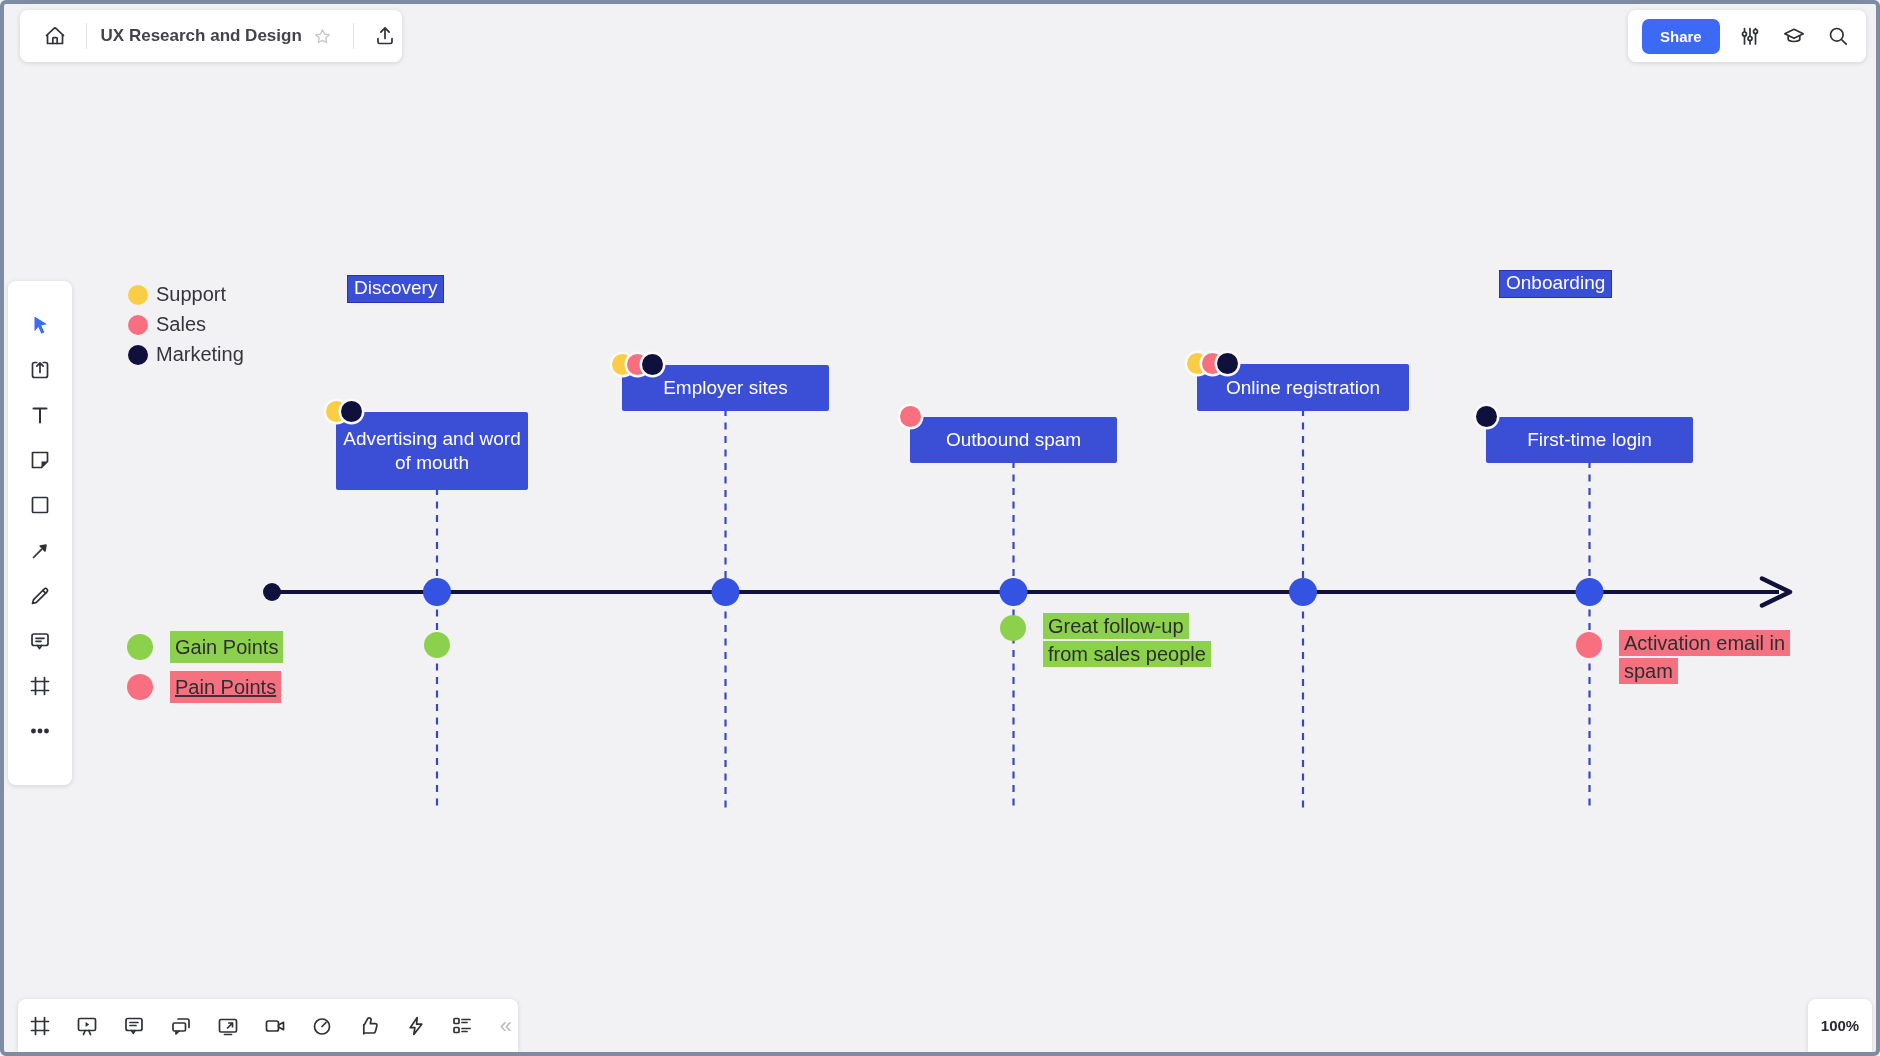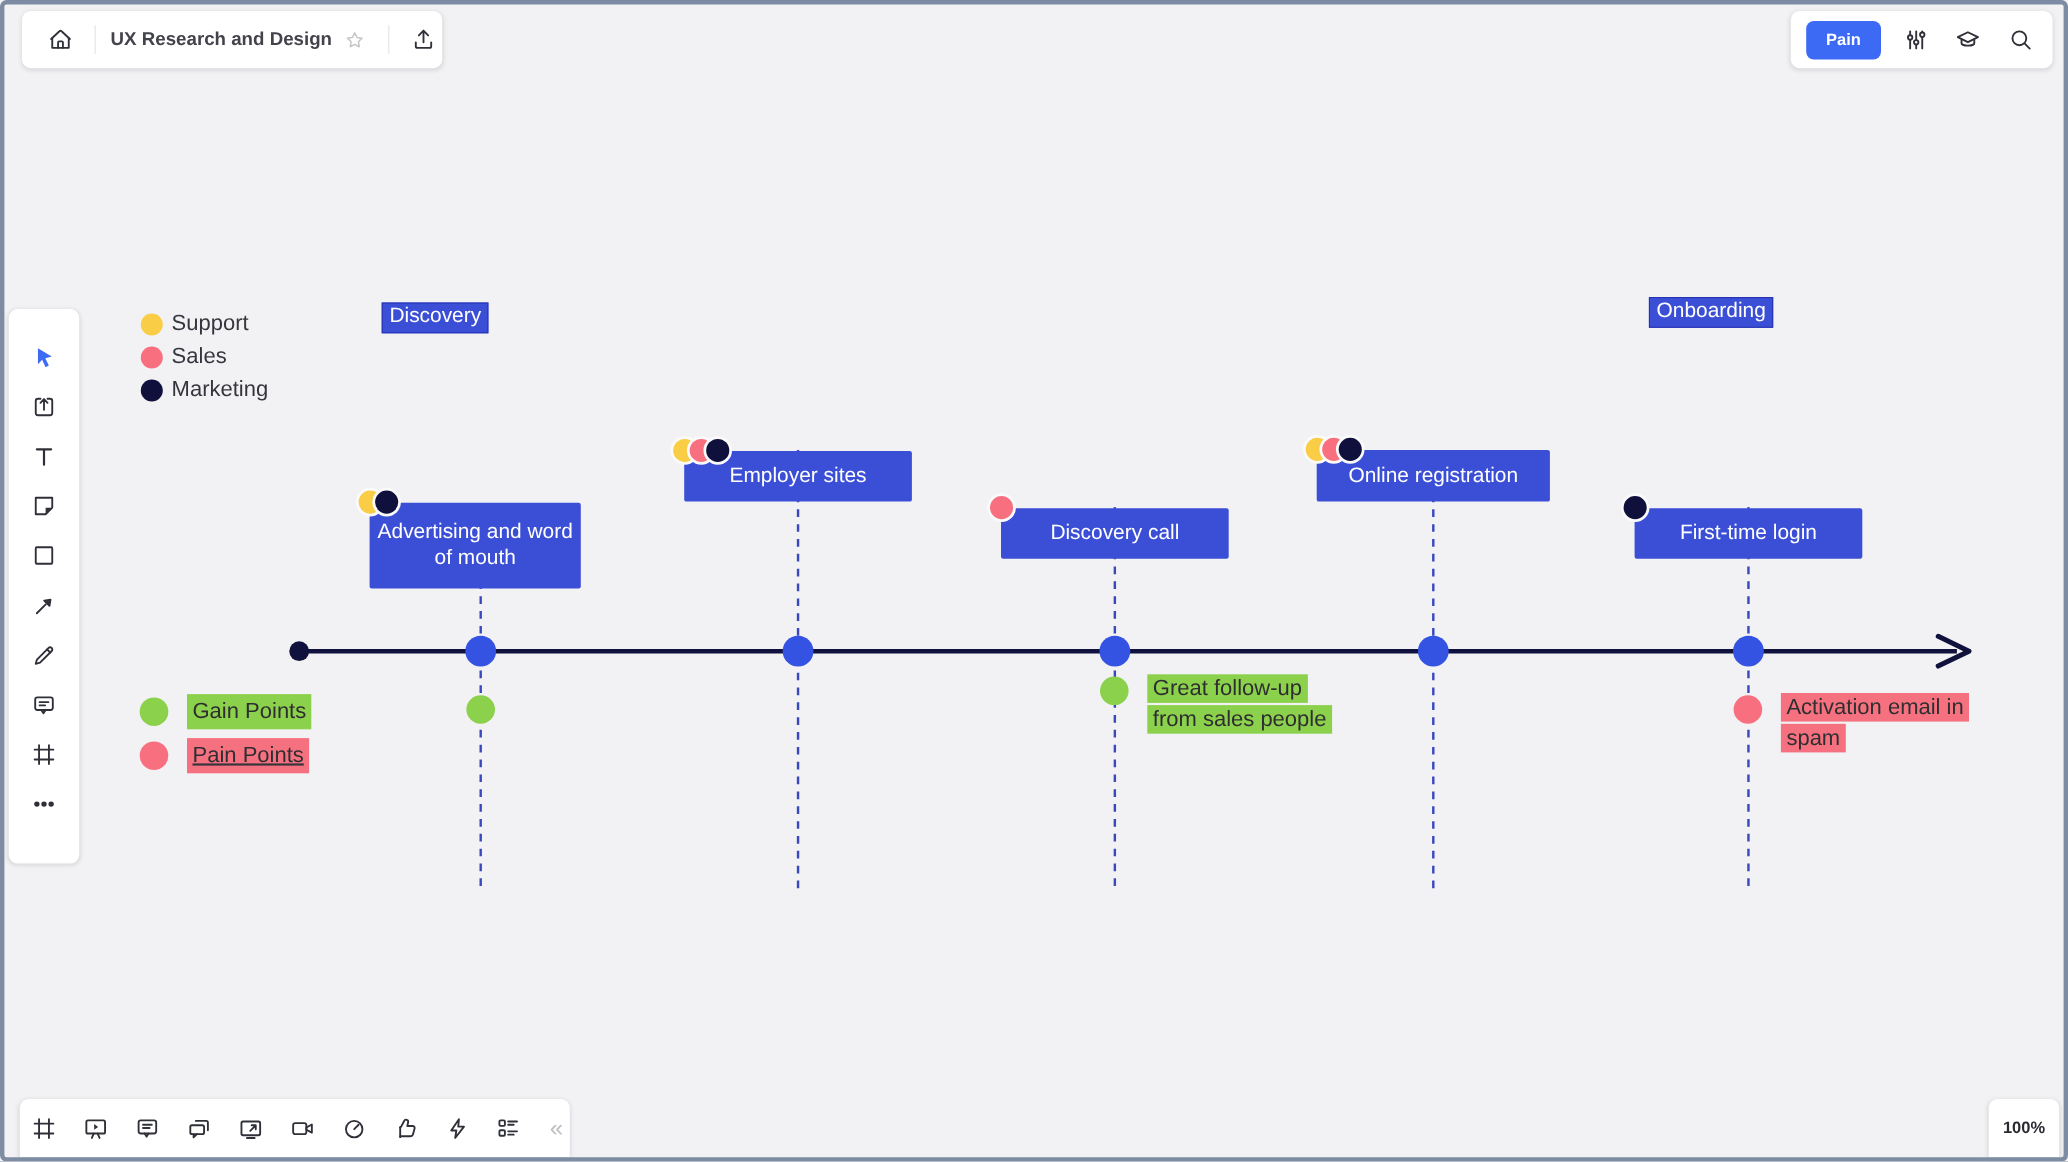--- a/index.html
+++ b/index.html
@@ -45,21 +45,21 @@
   .ldot--marketing{background:#10103C;}
 
   
   .phase{position:absolute;background:#3B4FD6;border:1.5px solid #2634B4;color:#fff;
          font-size:19px;padding:1px 6px 3px;white-space:nowrap;}
   #phase-discovery{left:347px;top:275px;}
   #phase-onboarding{left:1499px;top:270px;}
 
   
   .card{position:absolute;background:#3B4FD6;color:#fff;font-size:19px;border-radius:2px;
-        display:flex;align-items:center;justify-content:center;text-align:center;line-height:1.26;margin-top:45px;}
+        display:flex;align-items:center;justify-content:center;text-align:center;line-height:1.26;}
   #card-0{left:336px;top:412px;width:192px;height:78px;}
   #card-1{left:622px;top:365px;width:207px;height:46px;}
   #card-2{left:910px;top:417px;width:207px;height:46px;}
   #card-3{left:1197px;top:364px;width:212px;height:47px;}
   #card-4{left:1486px;top:417px;width:207px;height:46px;}
   .card-dots{position:absolute;top:-11px;left:-10px;display:flex;}
   .cdot{width:21px;height:21px;border-radius:50%;box-shadow:0 0 0 2.5px #FAFAFB;}
   .cdot + .cdot{margin-left:-6px;}
   .cdot--support{background:#F9CE46;}
   .cdot--sales{background:#F8707F;}
@@ -137,21 +137,21 @@
         <span class="cdot cdot--support"></span>
         <span class="cdot cdot--sales"></span>
         <span class="cdot cdot--marketing"></span>
       </span>
     <span>Employer sites</span>
   </div>
   <div class="card" id="card-2">
     <span class="card-dots">
         <span class="cdot cdot--sales"></span>
       </span>
-    <span>Discovery call</span>
+    <span>Outbound spam</span>
   </div>
   <div class="card" id="card-3">
     <span class="card-dots">
         <span class="cdot cdot--support"></span>
         <span class="cdot cdot--sales"></span>
         <span class="cdot cdot--marketing"></span>
       </span>
     <span>Online registration</span>
   </div>
   <div class="card" id="card-4">
@@ -200,21 +200,21 @@
     <div class="vdiv"></div>
     <div class="ic">
       <svg viewBox="0 0 24 24">
         <path d="M12 14.5 V4 M7.8 8.2 L12 3.9 L16.2 8.2"></path>
         <path d="M5 14.5 V18 a1.5 1.5 0 0 0 1.5 1.5 h11 a1.5 1.5 0 0 0 1.5 -1.5 V14.5"></path>
       </svg>
     </div>
   </div>
 
   <div class="panel" id="header-right">
-    <button id="share-button">Pain</button>
+    <button id="share-button">Share</button>
     <div class="ic">
       <svg viewBox="0 0 24 24">
         <path d="M6.5 4.5 V20 M12 4.5 V20 M17.5 4.5 V20"></path>
         <circle cx="6.5" cy="10" r="2" style="fill:#fff"></circle>
         <circle cx="12" cy="14.5" r="2" style="fill:#fff"></circle>
         <circle cx="17.5" cy="7.5" r="2" style="fill:#fff"></circle>
       </svg>
     </div>
     <div class="ic">
       <svg viewBox="0 0 24 24">

